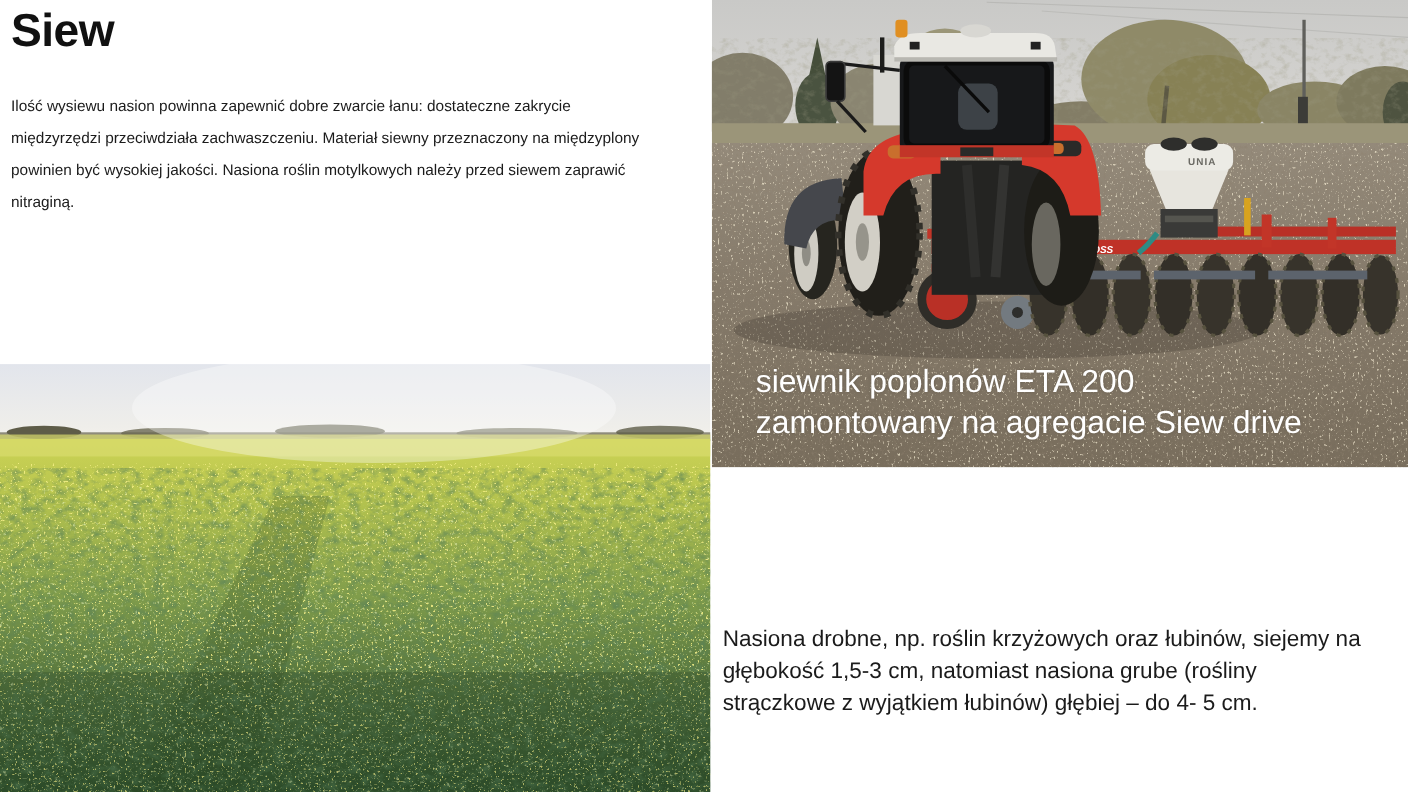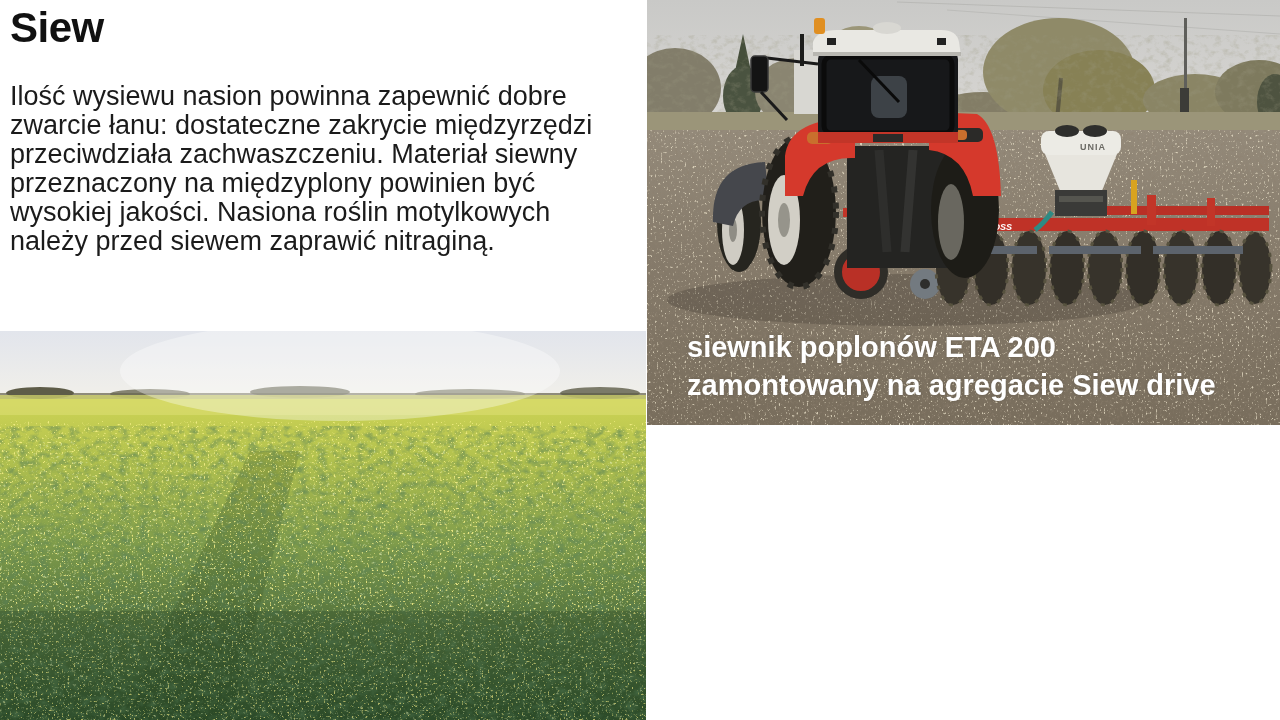--- a/index.html
+++ b/index.html
@@ -2,26 +2,26 @@
 <html lang="pl"><head>
 <meta charset="utf-8">
 <style>
   html,body{margin:0;padding:0;}
   body{width:1280px;height:720px;overflow:hidden;background:#ffffff;
        font-family:"Liberation Sans", sans-serif;}
   .slide{position:relative;width:1280px;height:720px;background:#fff;}
 
   .title{position:absolute;left:10px;top:4px;font-size:42px;font-weight:700;
          color:#111;letter-spacing:-0.5px;}
-  .intro{position:absolute;left:10px;top:82px;width:585px;font-size:27px;
+  .intro{position:absolute;left:10px;top:82px;width:585px;font-size:14px;
          line-height:29px;color:#1b1b1b;}
 
   .tractor-photo{position:absolute;left:647px;top:0;width:633px;height:425px;overflow:hidden;}
   .tractor-photo svg{display:block;}
-  .photo-caption{position:absolute;left:40px;top:328px;color:#fff;font-weight:700;
+  .photo-caption{position:absolute;left:40px;top:328px;color:#fff;font-weight:400;
                  font-size:29px;line-height:38px;letter-spacing:0px;
                  text-shadow:0 0 3px rgba(60,55,45,.35);white-space:nowrap;}
 
   .field-photo{position:absolute;left:0;top:331px;width:646px;height:389px;overflow:hidden;}
   .field-photo svg{display:block;}
 
   .sec-heading{position:absolute;left:657px;top:490px;font-size:29px;font-weight:400;
                color:#1f1f1f;}
   .sec-body{position:absolute;left:657px;top:566px;width:585px;font-size:20.5px;
             line-height:29px;color:#1b1b1b;}
@@ -230,14 +230,15 @@
       <rect x="0" y="64" width="646" height="20" fill="#d9dc6d" opacity="0.7"></rect>
       <polygon points="250,120 300,120 230,389 120,389" fill="#2a461f" opacity="0.22"></polygon>
       <rect x="0" y="95" width="646" height="294" filter="url(#leafDark)" opacity="0.8"></rect>
       <rect x="0" y="110" width="646" height="279" filter="url(#leafLight)" opacity="0.75"></rect>
       <rect x="0" y="90" width="646" height="299" filter="url(#flowers)" opacity="0.85"></rect>
       <rect x="0" y="280" width="646" height="109" fill="#1f3a1e" opacity="0.25"></rect>
       <ellipse cx="340" cy="40" rx="220" ry="50" fill="#ffffff" opacity="0.35"></ellipse>
     </svg>
   </div>
 
+  <div class="sec-body">Nasiona drobne, np. roślin krzyżowych oraz łubinów, siejemy na głębokość 1,5-3 cm, natomiast nasiona grube (rośliny strączkowe z wyjątkiem łubinów) głębiej – do 4- 5 cm.</div>
 
 </div>
 
 </body></html>

